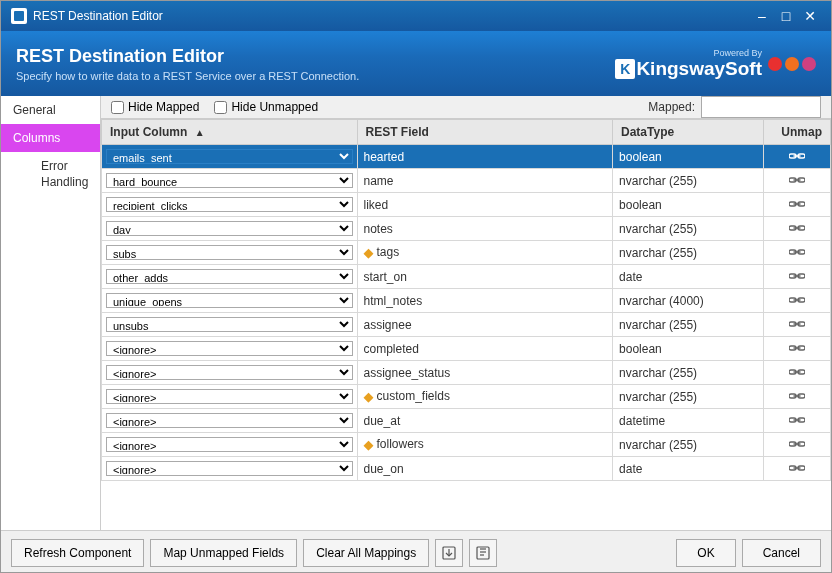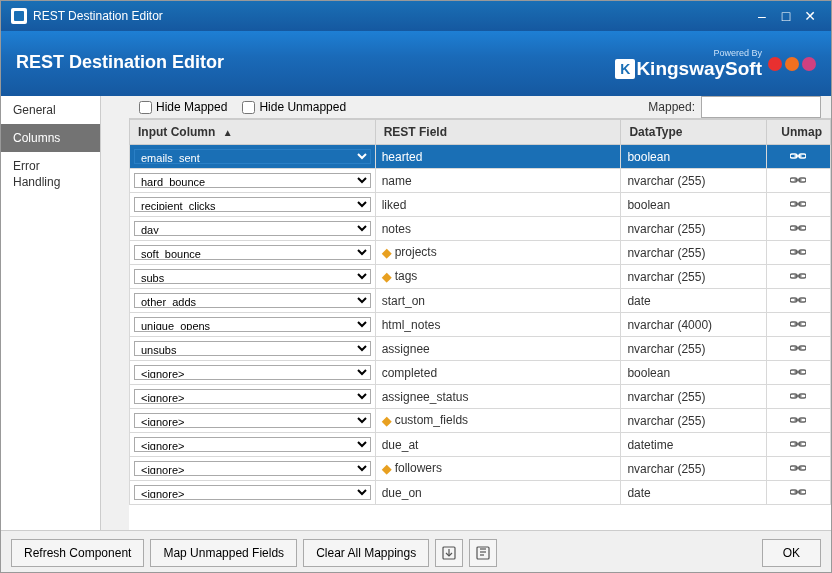--- a/index.html
+++ b/index.html
@@ -21,25 +21,25 @@
     .header-subtitle { color: #c8e0f8; font-size: 11px; }
     .header-right { display: flex; align-items: center; gap: 10px; }
     .logo-area { display: flex; align-items: center; gap: 6px; margin-left: 36px; }
     .logo-k { background: white; color: #1a6fb5; font-weight: 900; font-size: 14px; padding: 2px 5px; border-radius: 2px; }
     .logo-dots { display: flex; gap: 3px; }
     .dot { width: 14px; height: 14px; border-radius: 50%; }
     .dot-red { background: #e83030; }
     .dot-orange { background: #f07020; }
     .dot-pink { background: #d04080; }
 
-    .content { display: flex; flex: 1; overflow: hidden; gap: 28px; }
+    .content { display: flex; flex: 1; overflow: hidden; }
 
     .sidebar { width: 100px; background: white; border-right: 1px solid #ccc; padding: 0; flex-shrink: 0; }
     .sidebar-item { padding: 7px 12px; cursor: pointer; color: #333; border: none; background: transparent; width: 100%; text-align: left; }
-    .sidebar-item.active { background: #737373; color: white; }
+    .sidebar-item.active { background: #d946ef; color: white; }
 
     .main { flex: 1; display: flex; flex-direction: column; background: white; overflow: hidden; }
 
     .toolbar { padding: 0 10px; background: #f0f0f0; border-bottom: 1px solid #ccc; display: flex; align-items: center; gap: 15px; flex-shrink: 0; }
     .checkbox-label { display: flex; align-items: center; gap: 4px; cursor: pointer; }
     .checkbox-label input { cursor: pointer; }
     .filter-area { display: flex; align-items: center; gap: 6px; margin-left: auto; }
     .filter-label { color: #333; }
     .filter-input { border: 1px solid #aaa; padding: 2px 5px; width: 120px; height: 22px; }
 
@@ -91,20 +91,21 @@
     <div class="title-bar-controls">
       <button class="title-bar-btn">–</button>
       <button class="title-bar-btn">□</button>
       <button class="title-bar-btn close">✕</button>
     </div>
   </div>
 
   <div class="header">
     <div class="header-left">
       <div class="header-title">REST Destination Editor</div>
+      <div class="header-subtitle">Specify how to write data to a REST Service over a REST Connection.</div>
     </div>
     <div class="header-right">
       <div class="logo-area">
         <div style="display:flex;flex-direction:column;align-items:flex-end;">
           <span style="color:#c8e0f8;font-size:9px;">Powered By</span>
           <div style="display:flex;align-items:center;gap:1px;">
             <span class="logo-k">K</span>
             <span style="color:white;font-size:19px;font-weight:600;">KingswaySoft</span>
           </div>
         </div>
@@ -115,21 +116,21 @@
         </div>
       </div>
     </div>
   </div>
 
   <div class="content">
 
     <div class="sidebar">
       <div class="sidebar-item">General</div>
       <div class="sidebar-item active">Columns</div>
-      <div class="sidebar-item" style="line-height:1.3;">Error Handling</div>
+      <div class="sidebar-item" style="line-height:1.3;margin-left:28px;">Error Handling</div>
     </div>
 
     <div class="main">
 
       <div class="toolbar">
         <label class="checkbox-label">
           <input type="checkbox" style="">
           <span>Hide Mapped</span>
         </label>
         <label class="checkbox-label">
@@ -196,30 +197,20 @@
                 <td class="col-input"><select class="field-select"><option value="day">day</option></select></td>
                 <td class="col-rest rest-field-cell"><span>notes</span></td>
                 <td class="col-dtype dtype-cell">nvarchar (255)</td>
                 <td class="col-unmap unmap-cell"><button class="unmap-btn" style="color: rgb(102, 102, 102);">
                     <svg width="16" height="12" viewBox="0 0 16 12">
                       <path d="M5 6h6M2 4h3a2 2 0 010 4H2a2 2 0 010-4zm9 0h3a2 2 0 010 4h-3a2 2 0 010-4z" fill="none" stroke="currentColor" stroke-width="1.5" stroke-linecap="round"></path>
                     </svg>
                   </button></td>
               </tr>
               <tr>
-                <td class="col-input"><select class="field-select"><option value="soft_bounce">soft_bounce</option></select></td>
-                <td class="col-rest rest-field-cell"><span class="info-icon" style="color: rgb(232, 160, 32);">◆</span><span>projects</span></td>
-                <td class="col-dtype dtype-cell">nvarchar (255)</td>
-                <td class="col-unmap unmap-cell"><button class="unmap-btn" style="color: rgb(102, 102, 102);">
-                    <svg width="16" height="12" viewBox="0 0 16 12">
-                      <path d="M5 6h6M2 4h3a2 2 0 010 4H2a2 2 0 010-4zm9 0h3a2 2 0 010 4h-3a2 2 0 010-4z" fill="none" stroke="currentColor" stroke-width="1.5" stroke-linecap="round"></path>
-                    </svg>
-                  </button></td>
-              </tr>
-              <tr>
                 <td class="col-input"><select class="field-select"><option value="subs">subs</option></select></td>
                 <td class="col-rest rest-field-cell"><span class="info-icon" style="color: rgb(232, 160, 32);">◆</span><span>tags</span></td>
                 <td class="col-dtype dtype-cell">nvarchar (255)</td>
                 <td class="col-unmap unmap-cell"><button class="unmap-btn" style="color: rgb(102, 102, 102);">
                     <svg width="16" height="12" viewBox="0 0 16 12">
                       <path d="M5 6h6M2 4h3a2 2 0 010 4H2a2 2 0 010-4zm9 0h3a2 2 0 010 4h-3a2 2 0 010-4z" fill="none" stroke="currentColor" stroke-width="1.5" stroke-linecap="round"></path>
                     </svg>
                   </button></td>
               </tr>
               <tr>
@@ -332,14 +323,15 @@
     <button class="footer-icon-btn" title="Export">
       <svg width="14" height="14" viewBox="0 0 14 14">
         <rect x="1" y="1" width="12" height="12" rx="1" fill="none" stroke="#555" stroke-width="1.2"></rect>
         <line x1="4" y1="3" x2="10" y2="3" stroke="#555" stroke-width="1.2"></line>
         <line x1="4" y1="6" x2="10" y2="6" stroke="#555" stroke-width="1.2"></line>
         <line x1="4" y1="9" x2="8" y2="9" stroke="#555" stroke-width="1.2"></line>
       </svg>
     </button>
     <div class="footer-spacer"></div>
     <button class="footer-btn primary">OK</button>
+    <button class="footer-btn primary">Cancel</button>
   </div>
 </div>
 
 </body></html>

